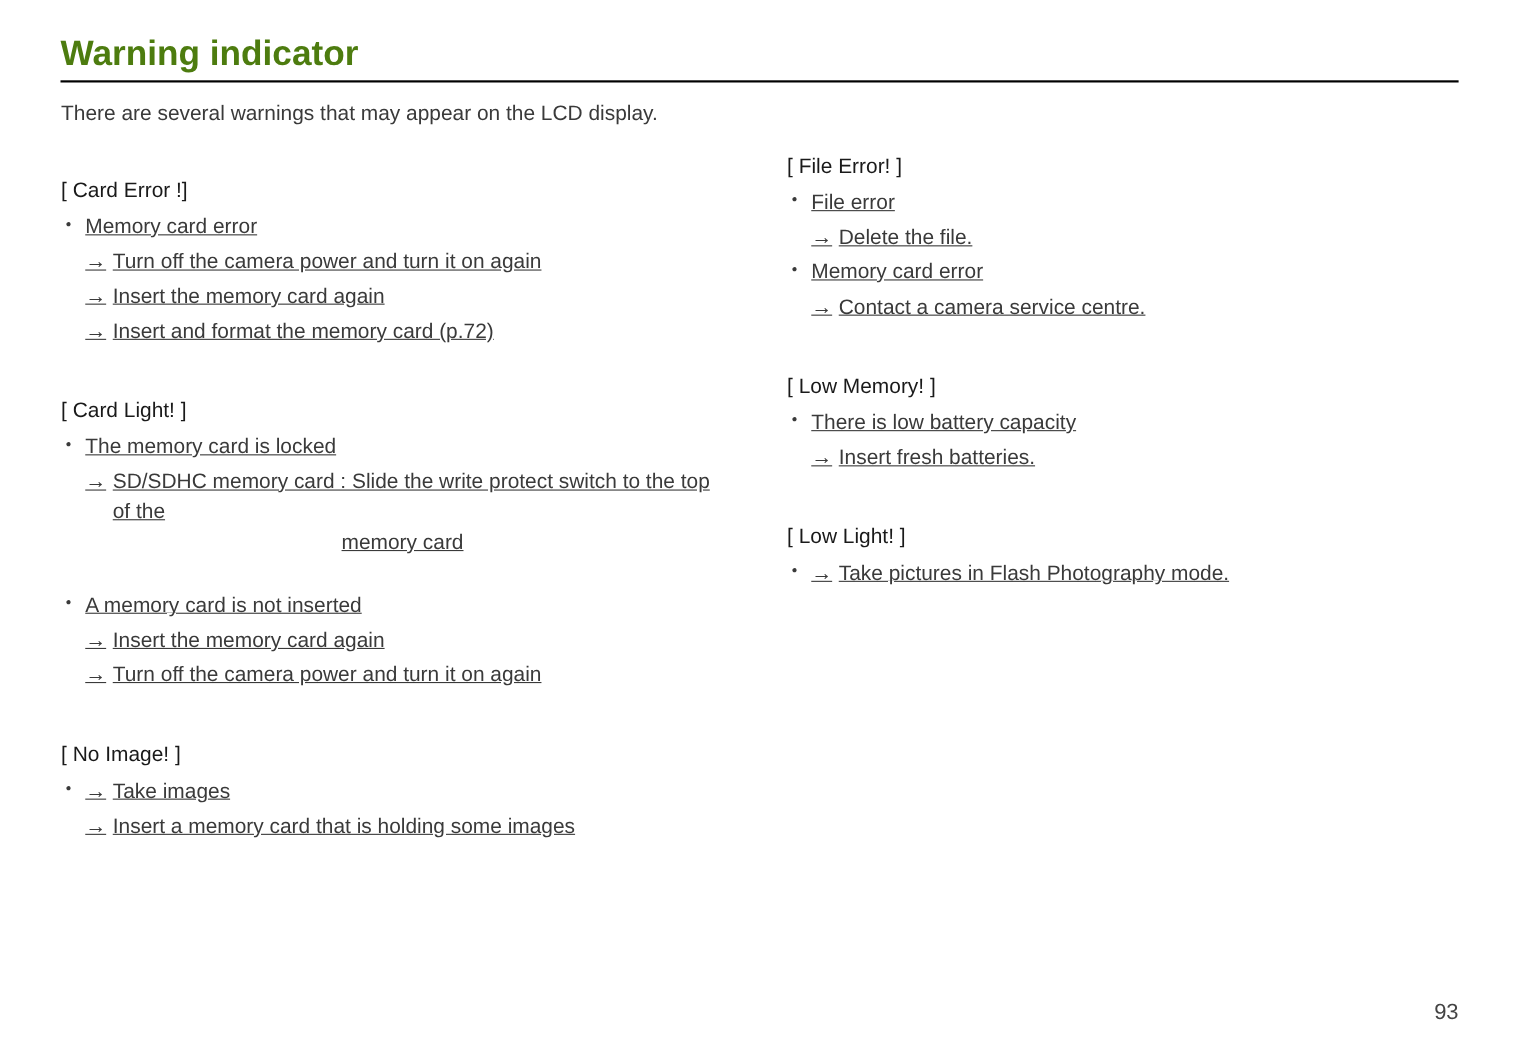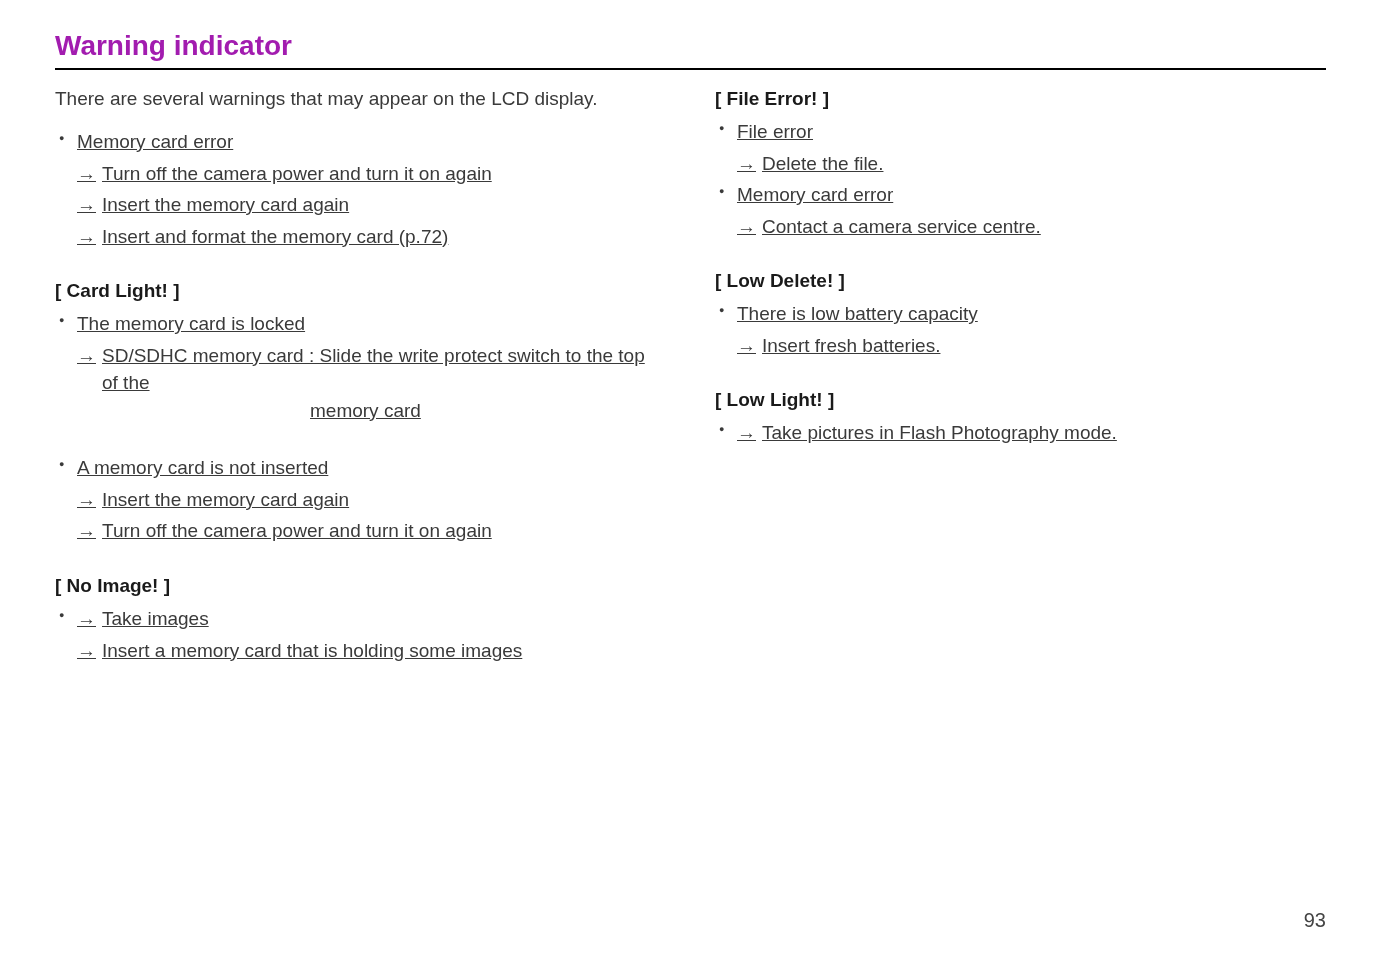--- a/index.html
+++ b/index.html
@@ -6,48 +6,50 @@
   body {
     font-family: Arial, Helvetica, sans-serif;
     width: 1381px;
     height: 954px;
     padding: 30px 55px 30px 55px;
     color: #3a3a3a;
     position: relative;
     background: #fff;
   }
   .title {
-    font-size: 28px;
+    font-size: 32px;
     font-weight: bold;
-    color: #a21caf;
+    color: #4d7c0f;
     margin-bottom: 6px;
   }
   .rule {
     border: none;
     border-top: 2px solid #000;
     margin-bottom: 18px;
   }
   .columns {
     display: flex;
     gap: 50px;
+    justify-content: center;
   }
   .col {
     flex: 1;
     max-width: 610px;
   }
   .intro {
     font-size: 19px;
     color: #3a3a3a;
     margin-bottom: 18px;
   }
   .section-head {
     font-size: 19px;
-    font-weight: bold;
+    font-weight: normal;
     color: #1a1a1a;
     margin-bottom: 8px;
+    margin-top: 48px;
   }
   ul.bullets {
     list-style: none;
     margin-bottom: 30px;
     text-decoration: underline;
   }
   ul.bullets > li {
     position: relative;
     padding-left: 22px;
     font-size: 19px;
@@ -93,20 +95,21 @@
 
 <h1 class="title">Warning indicator</h1>
 <hr class="rule">
 
 <div class="columns">
 
   <div class="col">
     <p class="intro">There are several warnings that may appear on the LCD display.</p>
 
     <div>
+      <div class="section-head">[ Card Error !]</div>
       <ul class="bullets">
         <li>
           <span>Memory card error</span>
           <div class="arrow-line">
               <span class="arrow">→</span>
               <span>Turn off the camera power and turn it on again</span>
             </div>
           <div class="arrow-line">
               <span class="arrow">→</span>
               <span>Insert the memory card again</span>
@@ -185,21 +188,21 @@
           <span>Memory card error</span>
           <div class="arrow-line">
               <span class="arrow">→</span>
               <span>Contact a camera service centre.</span>
             </div>
         </li>
       </ul>
     </div>
 
     <div>
-      <div class="section-head">[ Low Delete! ]</div>
+      <div class="section-head">[ Low Memory! ]</div>
       <ul class="bullets">
         <li>
           <span>There is low battery capacity</span>
           <div class="arrow-line">
               <span class="arrow">→</span>
               <span>Insert fresh batteries.</span>
             </div>
         </li>
       </ul>
     </div>

